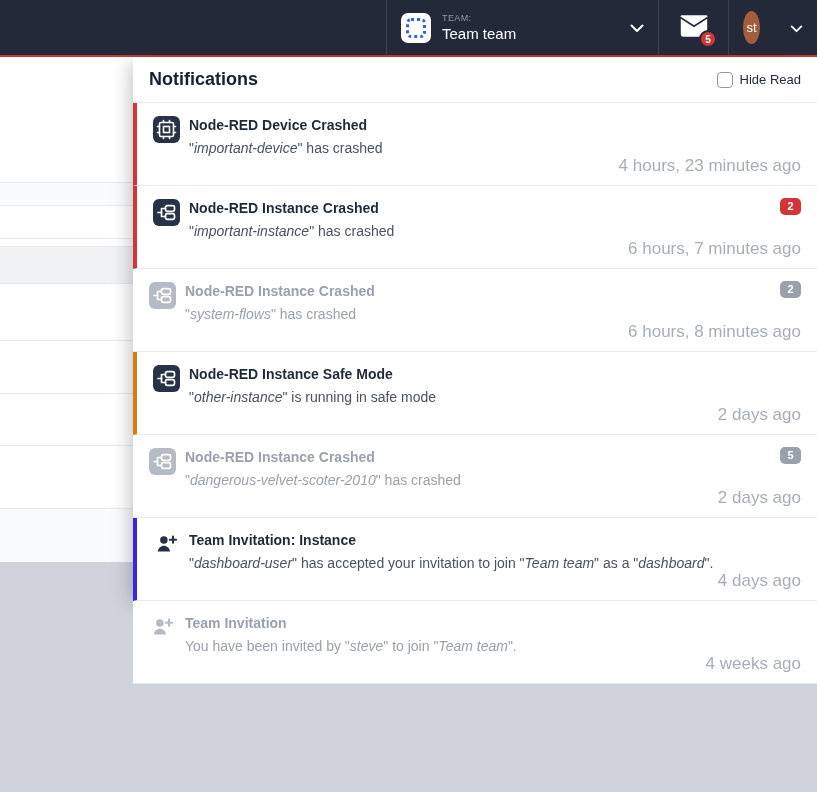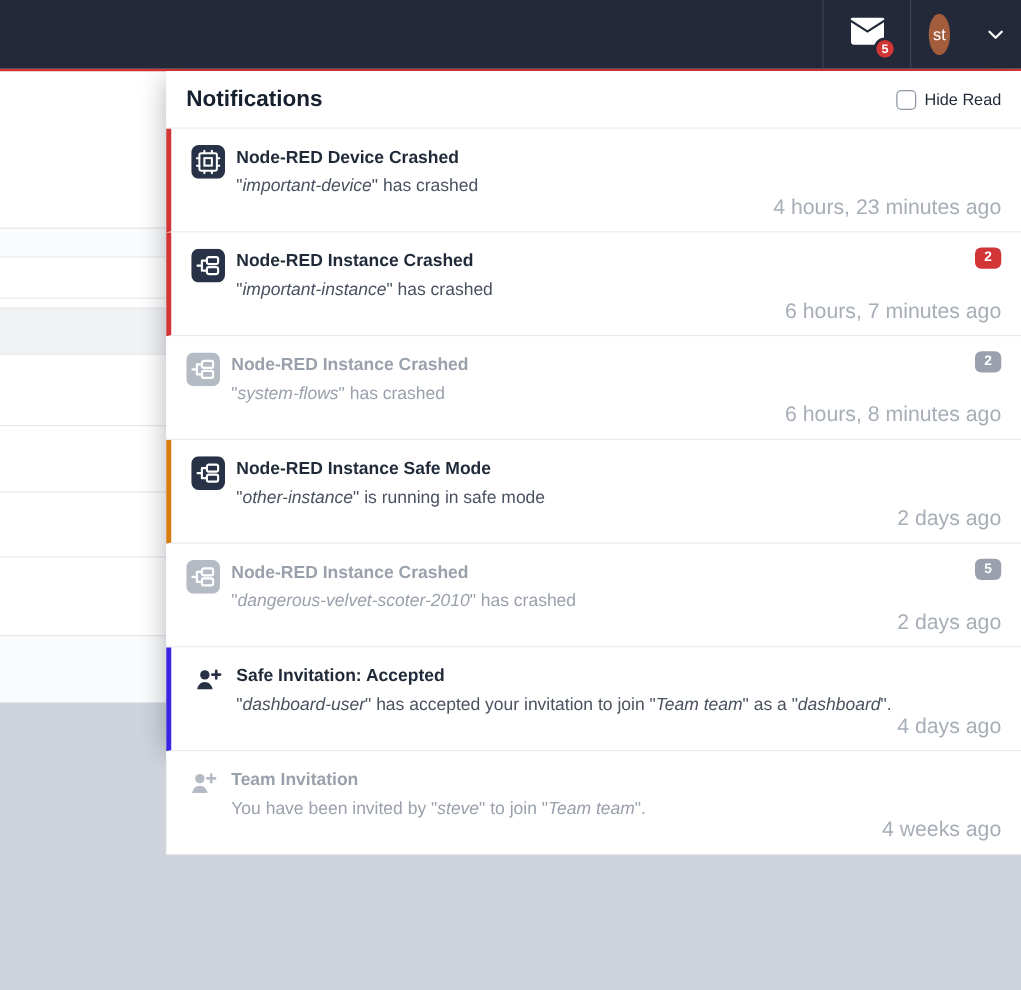--- a/index.html
+++ b/index.html
@@ -57,20 +57,34 @@
   .notif.read .n-title, .notif.read .n-body { color:#9aa1ac; }
   .n-badge { position:absolute; top:12px; right:16px; min-width:21px; height:17px;
     border-radius:5px; color:#fff; font-size:11px; font-weight:bold; text-align:center;
     line-height:17px; padding:0 6px; }
   .n-time { position:absolute; right:16px; bottom:9px; font-size:17px; color:#a7aeb8; }
 </style>
 </head>
 <body>
 
 <div class="navbar">
+  <div class="nav-section team-section">
+    <span class="team-icon">
+      <span class="team-icon-inner"></span>
+    </span>
+    <span class="team-text">
+      <div class="team-label">TEAM:</div>
+      <div class="team-name">Team team</div>
+    </span>
+    <span class="chev">
+      <svg width="14" height="9" viewBox="0 0 14 9">
+          <path d="M1.5 1.5l5.5 5.5 5.5-5.5" stroke="#fff" stroke-width="2" fill="none" stroke-linecap="round" stroke-linejoin="round"></path>
+        </svg>
+    </span>
+  </div>
 
   <div class="nav-section mail-section">
     <span>
       <svg width="30" height="24" viewBox="0 0 24 20">
         <path d="M1 4l11 7L23 4v13a2 2 0 01-2 2H3a2 2 0 01-2-2z" fill="#fff"></path>
         <path d="M2 1h20a1.6 1.6 0 011.4 1L12 9.4.6 2A1.6 1.6 0 012 1z" fill="#fff"></path>
       </svg>
     </span>
     <span class="mail-badge">5</span>
   </div>
@@ -210,21 +224,21 @@
     <g fill="currentColor">
       <circle cx="8.5" cy="6.6" r="3.6"></circle>
       <path d="M2.6 17.6c.6-3.4 3-5.5 5.9-5.5s5.3 2.1 5.9 5.5z"></path>
     </g>
     <g stroke="currentColor" stroke-width="2" stroke-linecap="round">
       <path d="M17.2 3.4v6M14.2 6.4h6"></path>
     </g>
   </svg>
 </span>
     <span class="n-content">
-      <div class="n-title">Safe Invitation: Accepted</div>
+      <div class="n-title">Team Invitation: Instance</div>
       <div class="n-body"><span>"</span><i>dashboard-user</i><span>" has accepted your invitation to join "</span><i>Team team</i><span>" as a "</span><i>dashboard</i><span>".</span></div>
     </span>
 
     <span class="n-time">4 days ago</span>
   </div>
       <div class="notif read">
     <span class="icon-wrap">
   <svg width="23" height="23" viewBox="0 0 22 22" style="margin:2px">
     <g fill="currentColor">
       <circle cx="8.5" cy="6.6" r="3.6"></circle>

